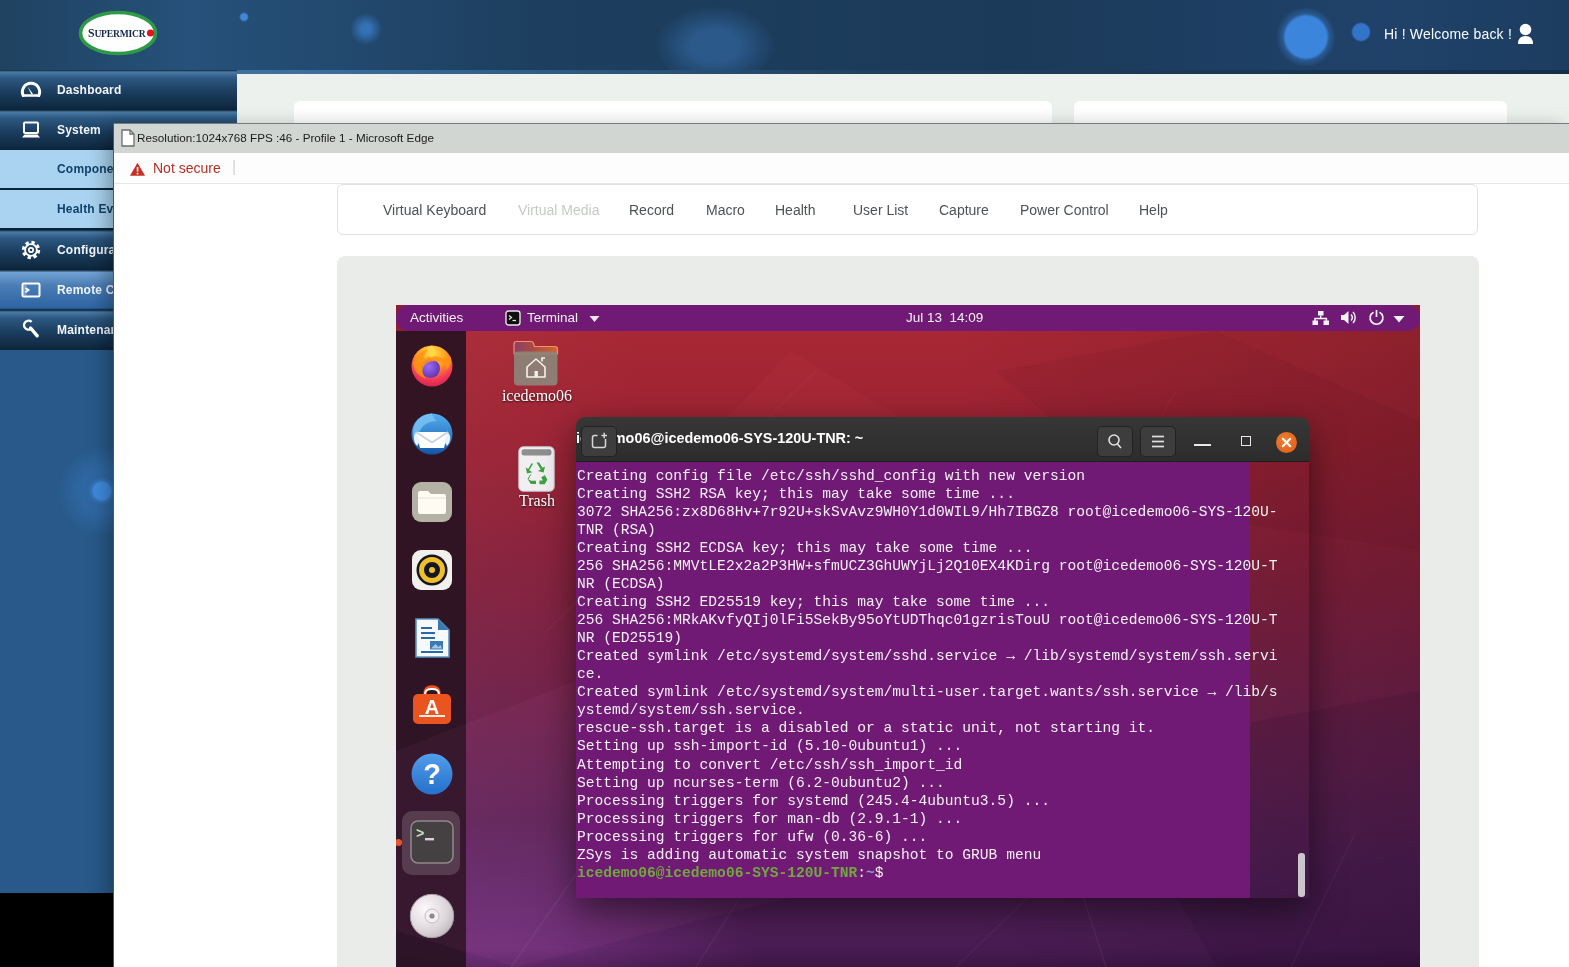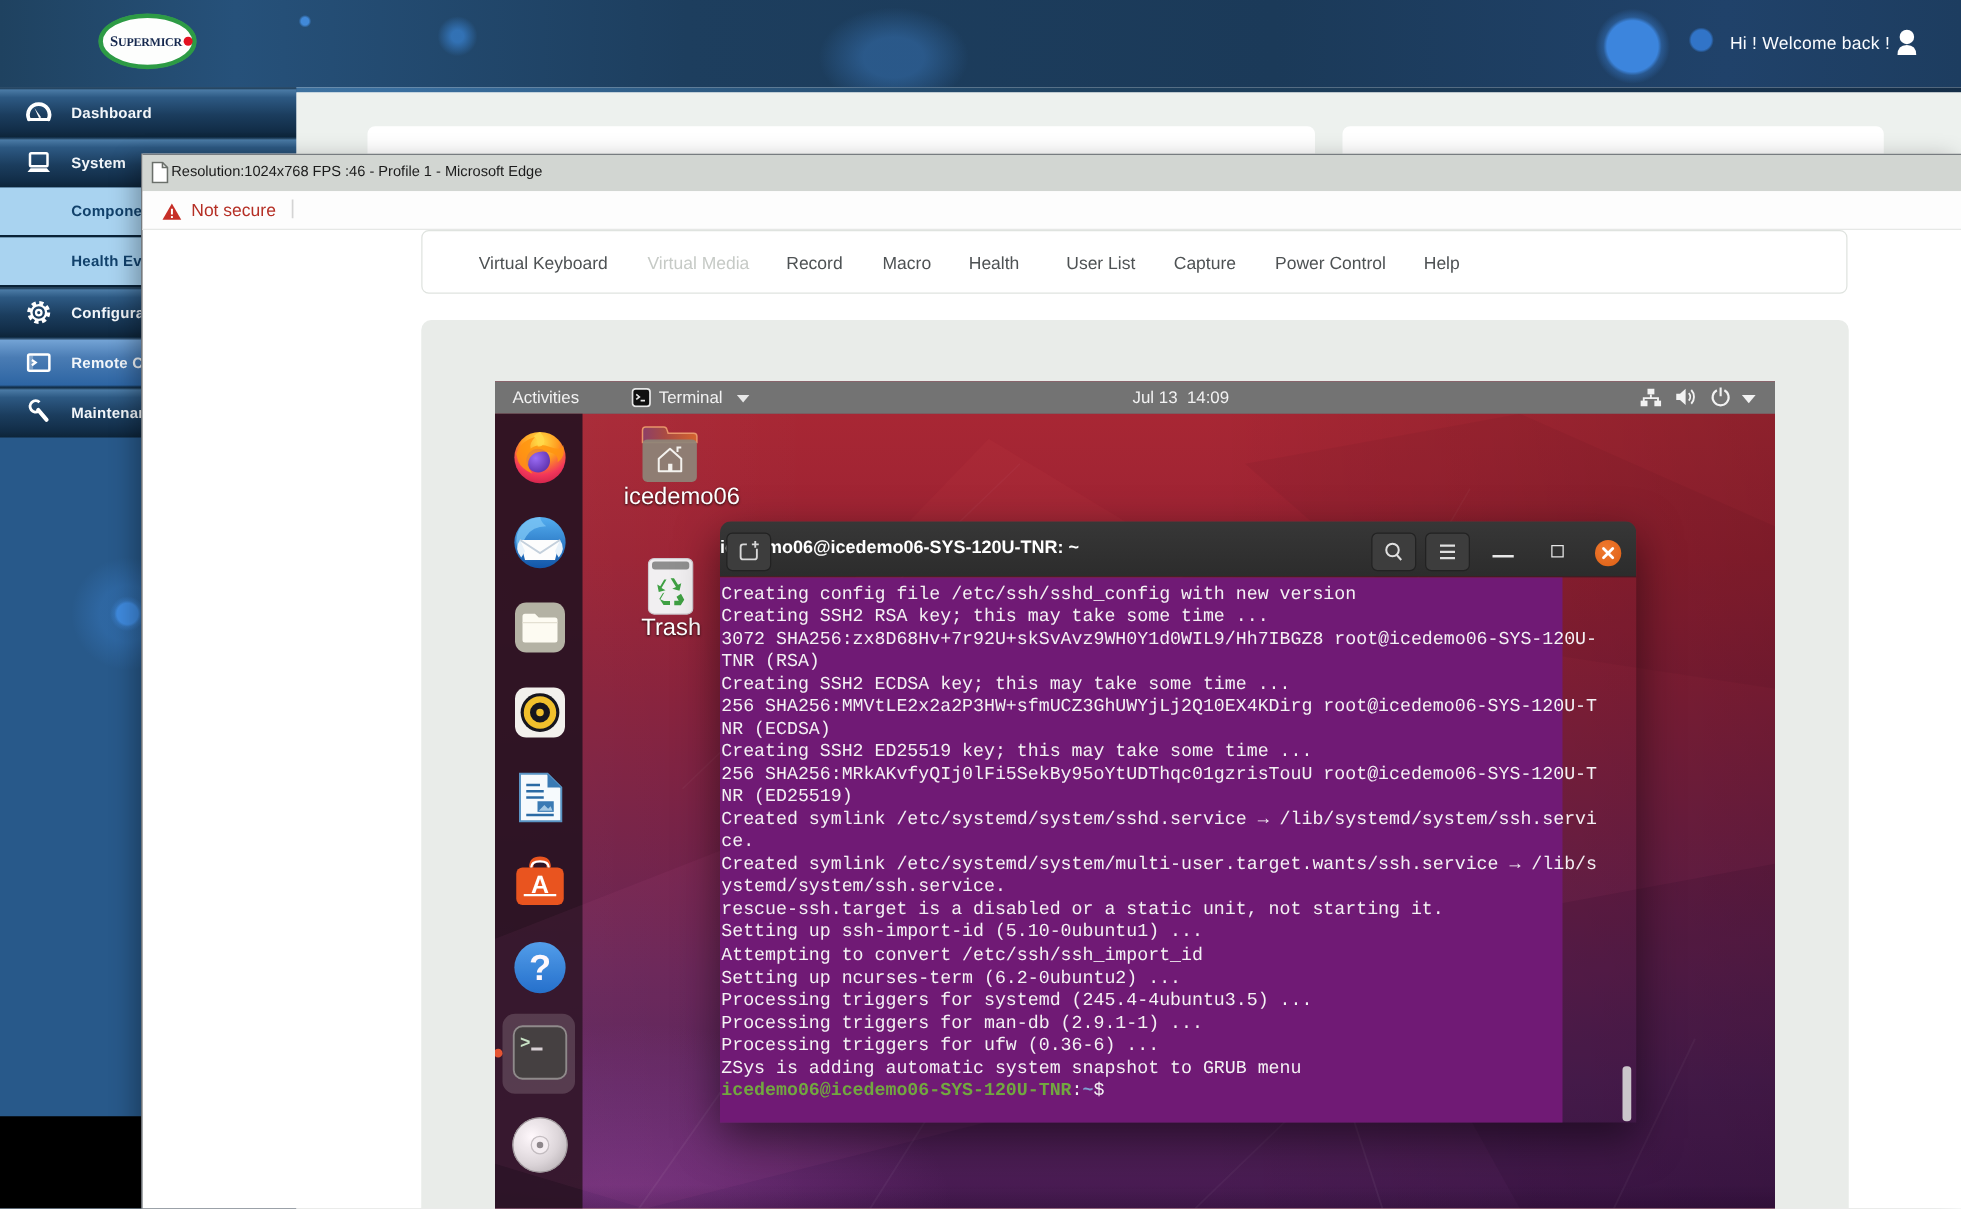--- a/index.html
+++ b/index.html
@@ -54,21 +54,21 @@
 
 
 #menucard { left:223px; top:61px; width:1141px; height:51px; background:#fff;
   border:1px solid #dfe3df; border-radius:6px; }
 .mitem { position:absolute; top:17px; font-size:14px; color:#4e5254; white-space:nowrap; }
 .mitem.dis { color:#c6cac6; }
 #grayc { left:223px; top:133px; width:1142px; height:720px; background:#e9ece9; border-radius:8px 8px 0 0; }
 
 
 #screen { left:282px; top:182px; width:1024px; height:662px; overflow:hidden; background:#8c1f33; }
-#topbar { left:0; top:0; width:1024px; height:26px; background:#737373; color:#f2f2f2; }
+#topbar { left:0; top:0; width:1024px; height:26px; background:#701a75; color:#f2f2f2;border-radius:13px; }
 #wall { left:0; top:26px; width:1024px; height:636px;
   background:
    linear-gradient(180deg, rgba(0,0,0,0) 0%, rgba(0,0,0,0) 97%, rgba(20,0,25,.22) 100%),
    radial-gradient(ellipse 380px 230px at 10% 102%, rgba(170,75,180,.46) 0%, rgba(170,75,180,0) 70%),
    linear-gradient(90deg, rgba(255,255,255,.04) 0%, rgba(255,255,255,0) 25%, rgba(0,0,0,0) 55%, rgba(0,0,0,.16) 100%),
    linear-gradient(180deg, #a82734 0%, #9b2233 18%, #88203a 35%, #762045 52%, #632153 70%, #532057 84%, #471b52 100%);
 }
 #dock { left:0; top:26px; width:70px; height:636px; background:rgba(40,18,34,.92); }
 .dicon { position:absolute; left:13px; width:46px; height:46px; }
 
@@ -76,21 +76,21 @@
 #term { left:180px; top:112px; width:733px; height:481px; border-radius:9px 9px 0 0;
   box-shadow:0 12px 34px rgba(0,0,0,.5); }
 #termbar { left:0; top:0; width:733px; height:45px; border-radius:9px 9px 0 0;
   background:linear-gradient(180deg,#373737,#2c2c2c); border-bottom:1px solid #1d1d1d; }
 #termtitle { left:0; width:733px; text-align:left; top:13px; color:#fff; font-weight:bold; font-size:14.4px; }
 #termbody { left:0; top:45px; width:674px; height:436px; background:#701a75; color:#f4f1f4;
   font-family:"Liberation Mono", monospace; font-size:14.6px; line-height:18.03px; padding:5px 0 0 1px;
   white-space:pre; }
 .tbtn { position:absolute; top:9px; width:36px; height:31px; background:#3d3d3d;
   border:1px solid #222; border-radius:5px; }
-.deskl { color:#fff; font-size:19px; text-align:center; text-shadow:0 1px 2px rgba(0,0,0,.8); }
+.deskl { color:#fff; font-size:16px; text-align:center; text-shadow:0 1px 2px rgba(0,0,0,.8);font-family:Liberation Serif, serif; }
 </style>
 </head>
 <body>
 <div id="page">
   <div id="header" class="abs"></div>
   <div id="hdrline" class="abs"></div>
   <svg class="abs" style="left:77px; top:9px;" width="82" height="48" viewBox="0 0 82 48">
     <ellipse cx="41" cy="24" rx="39" ry="22" fill="#fff" opacity=".3"></ellipse>
     <ellipse cx="41" cy="24" rx="37.5" ry="20.5" fill="#fdfefd" stroke="#2d9b45" stroke-width="3.6"></ellipse>
     <text x="11" y="28" font-family="Liberation Serif" font-size="11.8" font-weight="bold" fill="#15284e" letter-spacing="-0.2">S<tspan font-size="9.6">UPERMICR</tspan></text>

